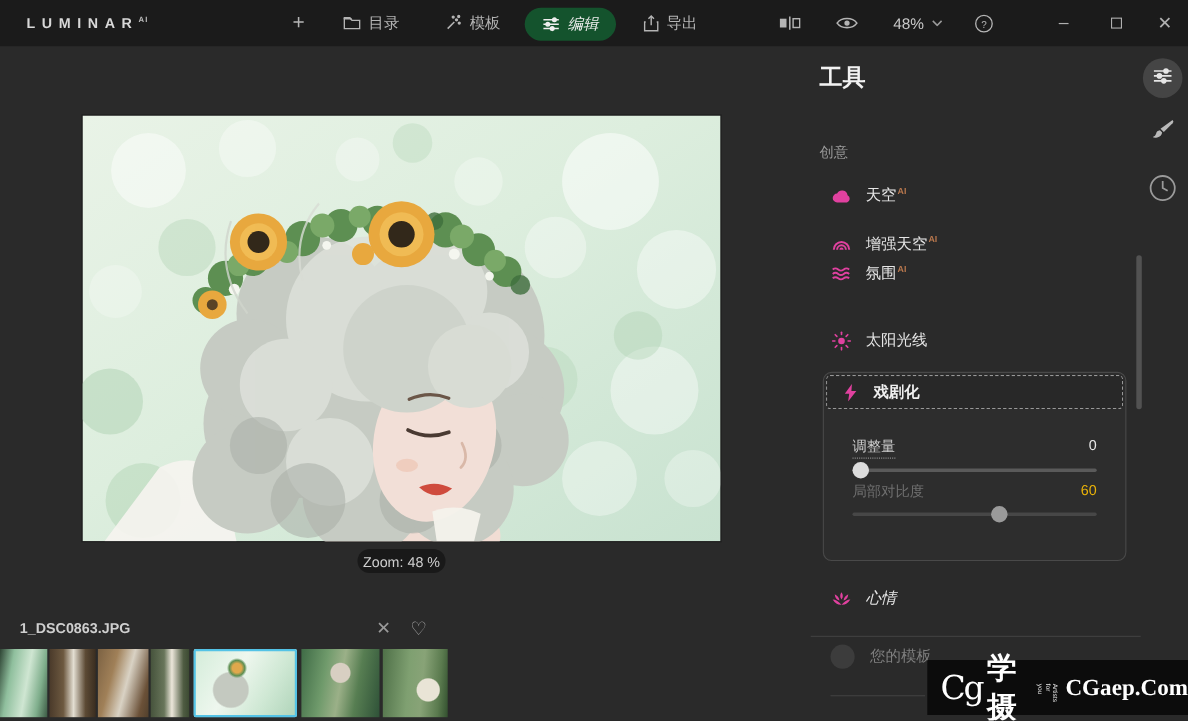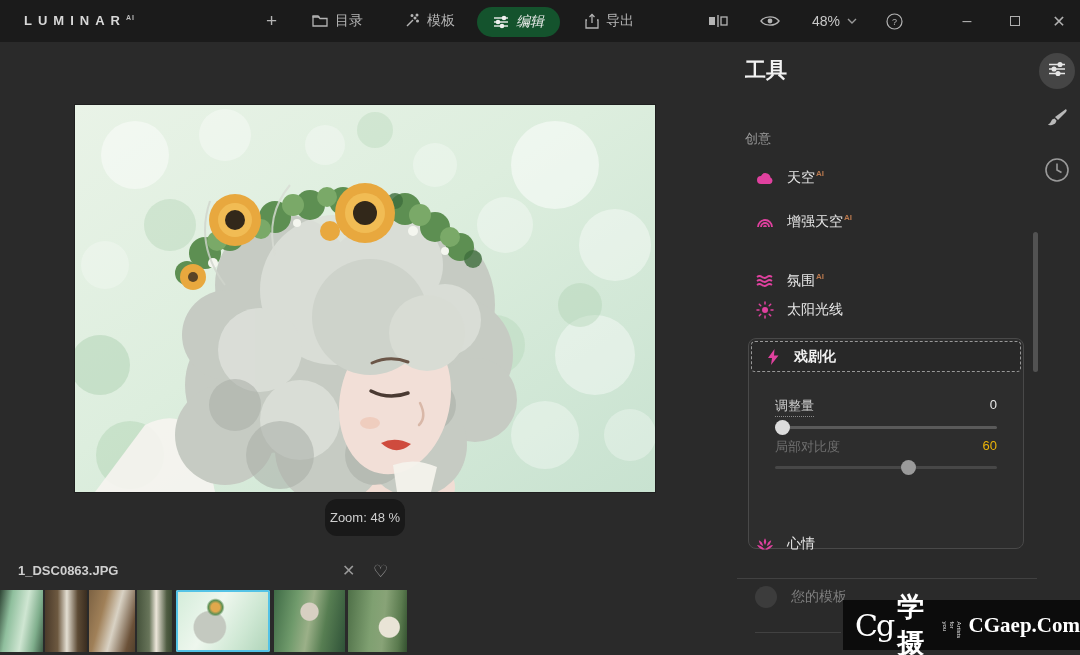--- a/index.html
+++ b/index.html
@@ -13,39 +13,39 @@
   .logo { left:24px; top:13px; font-size:13px; letter-spacing:6px; color:#d8d8d8; font-weight:bold; }
   .logo sup { font-size:7px; letter-spacing:1px; color:#bcbcbc; }
   .tb-item { position:absolute; top:0; height:42px; display:flex; align-items:center; gap:7px;
     color:#b4b4b4; font-size:14px; cursor:pointer; }
   .tb-item svg { display:block; }
   .pill { background:#14532d; border-radius:16px; padding:6px 16px; height:auto; top:7px; color:#efefef;font-style:italic; }
   .winbtn { position:absolute; top:0; height:42px; width:30px; display:flex; align-items:center; justify-content:center; color:#b0b0b0; cursor:pointer; }
 
   
   #photo { left:75px; top:105px; width:580px; height:387px; box-shadow:0 0 0 1px #1f1f1f; cursor:grab; }
-  #zoombadge { left:325px; top:499px; width:80px; height:37px; background:#191919; border-radius:12px;
+  #zoombadge { left:325px; top:499px; width:80px; height:22px; background:#191919; border-radius:12px;
     display:flex; align-items:center; justify-content:center; font-size:13px; color:#cfcfcf; }
 
   
   #filmname { left:18px; top:563px; font-size:13px; font-weight:bold; color:#cfcfcf; }
   .strip-ico { position:absolute; top:561px; color:#9a9a9a; cursor:pointer; font-size:16px; }
   #thumbrow { position:absolute; left:0; top:590px; height:62px; }
   .thumb { position:absolute; top:0; height:62px; cursor:pointer; }
   .thumb.selected { outline:2px solid #54c3e6; outline-offset:-2px; border-radius:2px; }
 
   
   #sb-title { left:745px; top:56px; font-size:21px; font-weight:bold; color:#f2f2f2; }
   #sb-section { left:745px; top:130px; font-size:13px; color:#9a9a9a; }
   .tool-row { position:absolute; left:756px; display:flex; align-items:center; gap:13px; cursor:pointer; }
   .tool-row .t-label { font-size:14px; color:#e6e6e6; }
   .tool-row sup { font-size:8px; color:#b9784e; font-weight:bold; margin-left:1px; }
   .t-ico { width:18px; height:18px; color:#e0419f; display:flex; align-items:center; justify-content:center; }
 
-  #panel { left:748px; top:338px; width:276px; height:211px; background:#2d2d2d;
+  #panel { left:748px; top:338px; width:276px; height:172px; background:#2d2d2d;
     border:1px solid #494949; border-radius:8px; }
   #panel-head { position:absolute; left:2px; top:2px; right:2px; height:31px; border:1px dashed #989898;
     border-radius:4px; background:#282828; display:flex; align-items:center; gap:12px; padding:0 12px; cursor:pointer; }
   #panel-head .t-label { font-size:14px; font-weight:bold; color:#f0f0f0; }
   .slider { position:absolute; left:26px; width:222px; }
   .slider .s-top { display:flex; justify-content:space-between; font-size:13px; }
   .slider .s-label { color:#cfcfcf; border-bottom:1px dotted #8a8a8a; padding-bottom:1px; }
   .slider .s-val { color:#e8e8e8; }
   .slider .track { position:relative; margin-top:9px; height:3px; background:#5a5a5a; border-radius:2px; cursor:pointer; }
   .slider .knob { position:absolute; top:-6px; width:15px; height:15px; border-radius:50%; background:#dcdcdc; margin-left:-7px; cursor:grab; }
@@ -351,21 +351,21 @@
     <span class="t-ico">
       <svg width="18" height="12" viewBox="0 0 18 12" fill="none" stroke="currentColor" stroke-width="1.8">
           <path d="M2 11 A7 7 0 0 1 16 11"></path>
           <path d="M5 11 A4 4 0 0 1 13 11"></path>
           <path d="M8 11 A1 1 0 0 1 10 11"></path>
         </svg>
     </span>
     <span class="t-label"><span>增强天空</span><sup>AI</sup></span>
   </div>
 
-  <div class="tool-row" style="top:272px;">
+  <div class="tool-row" style="top:240px;">
     <span class="t-ico">
       <svg width="18" height="14" viewBox="0 0 18 14" fill="none" stroke="currentColor" stroke-width="1.7">
           <path d="M1 3 Q3.5 1 6 3 T11 3 T16 3"></path>
           <path d="M1 7 Q3.5 5 6 7 T11 7 T16 7"></path>
           <path d="M1 11 Q3.5 9 6 11 T11 11 T16 11"></path>
         </svg>
     </span>
     <span class="t-label"><span>氛围</span><sup>AI</sup></span>
   </div>
 
@@ -413,21 +413,21 @@
         <span class="s-label">局部对比度</span>
         <span class="s-val">60</span>
       </div>
       <div class="track">
           <div class="knob" style="left: 60%;"></div>
         </div>
     </div>
 
   </div>
 
-  <div class="tool-row" style="top:535px;">
+  <div class="tool-row" style="top:535px;font-style:italic;">
     <span class="t-ico">
       <svg width="19" height="14" viewBox="0 0 19 14" fill="currentColor">
           <path d="M9.5 1 Q12 4.5 9.5 8 Q7 4.5 9.5 1 Z"></path>
           <path d="M3 3 Q7 5 7.5 9 Q3.5 8 3 3 Z"></path>
           <path d="M16 3 Q12 5 11.5 9 Q15.5 8 16 3 Z"></path>
           <path d="M1 8 Q5 8 9.5 13 Q14 8 18 8 Q14.5 13.5 9.5 13 Q4.5 13.5 1 8 Z"></path>
         </svg>
     </span>
     <span class="t-label"><span>心情</span></span>
   </div>

